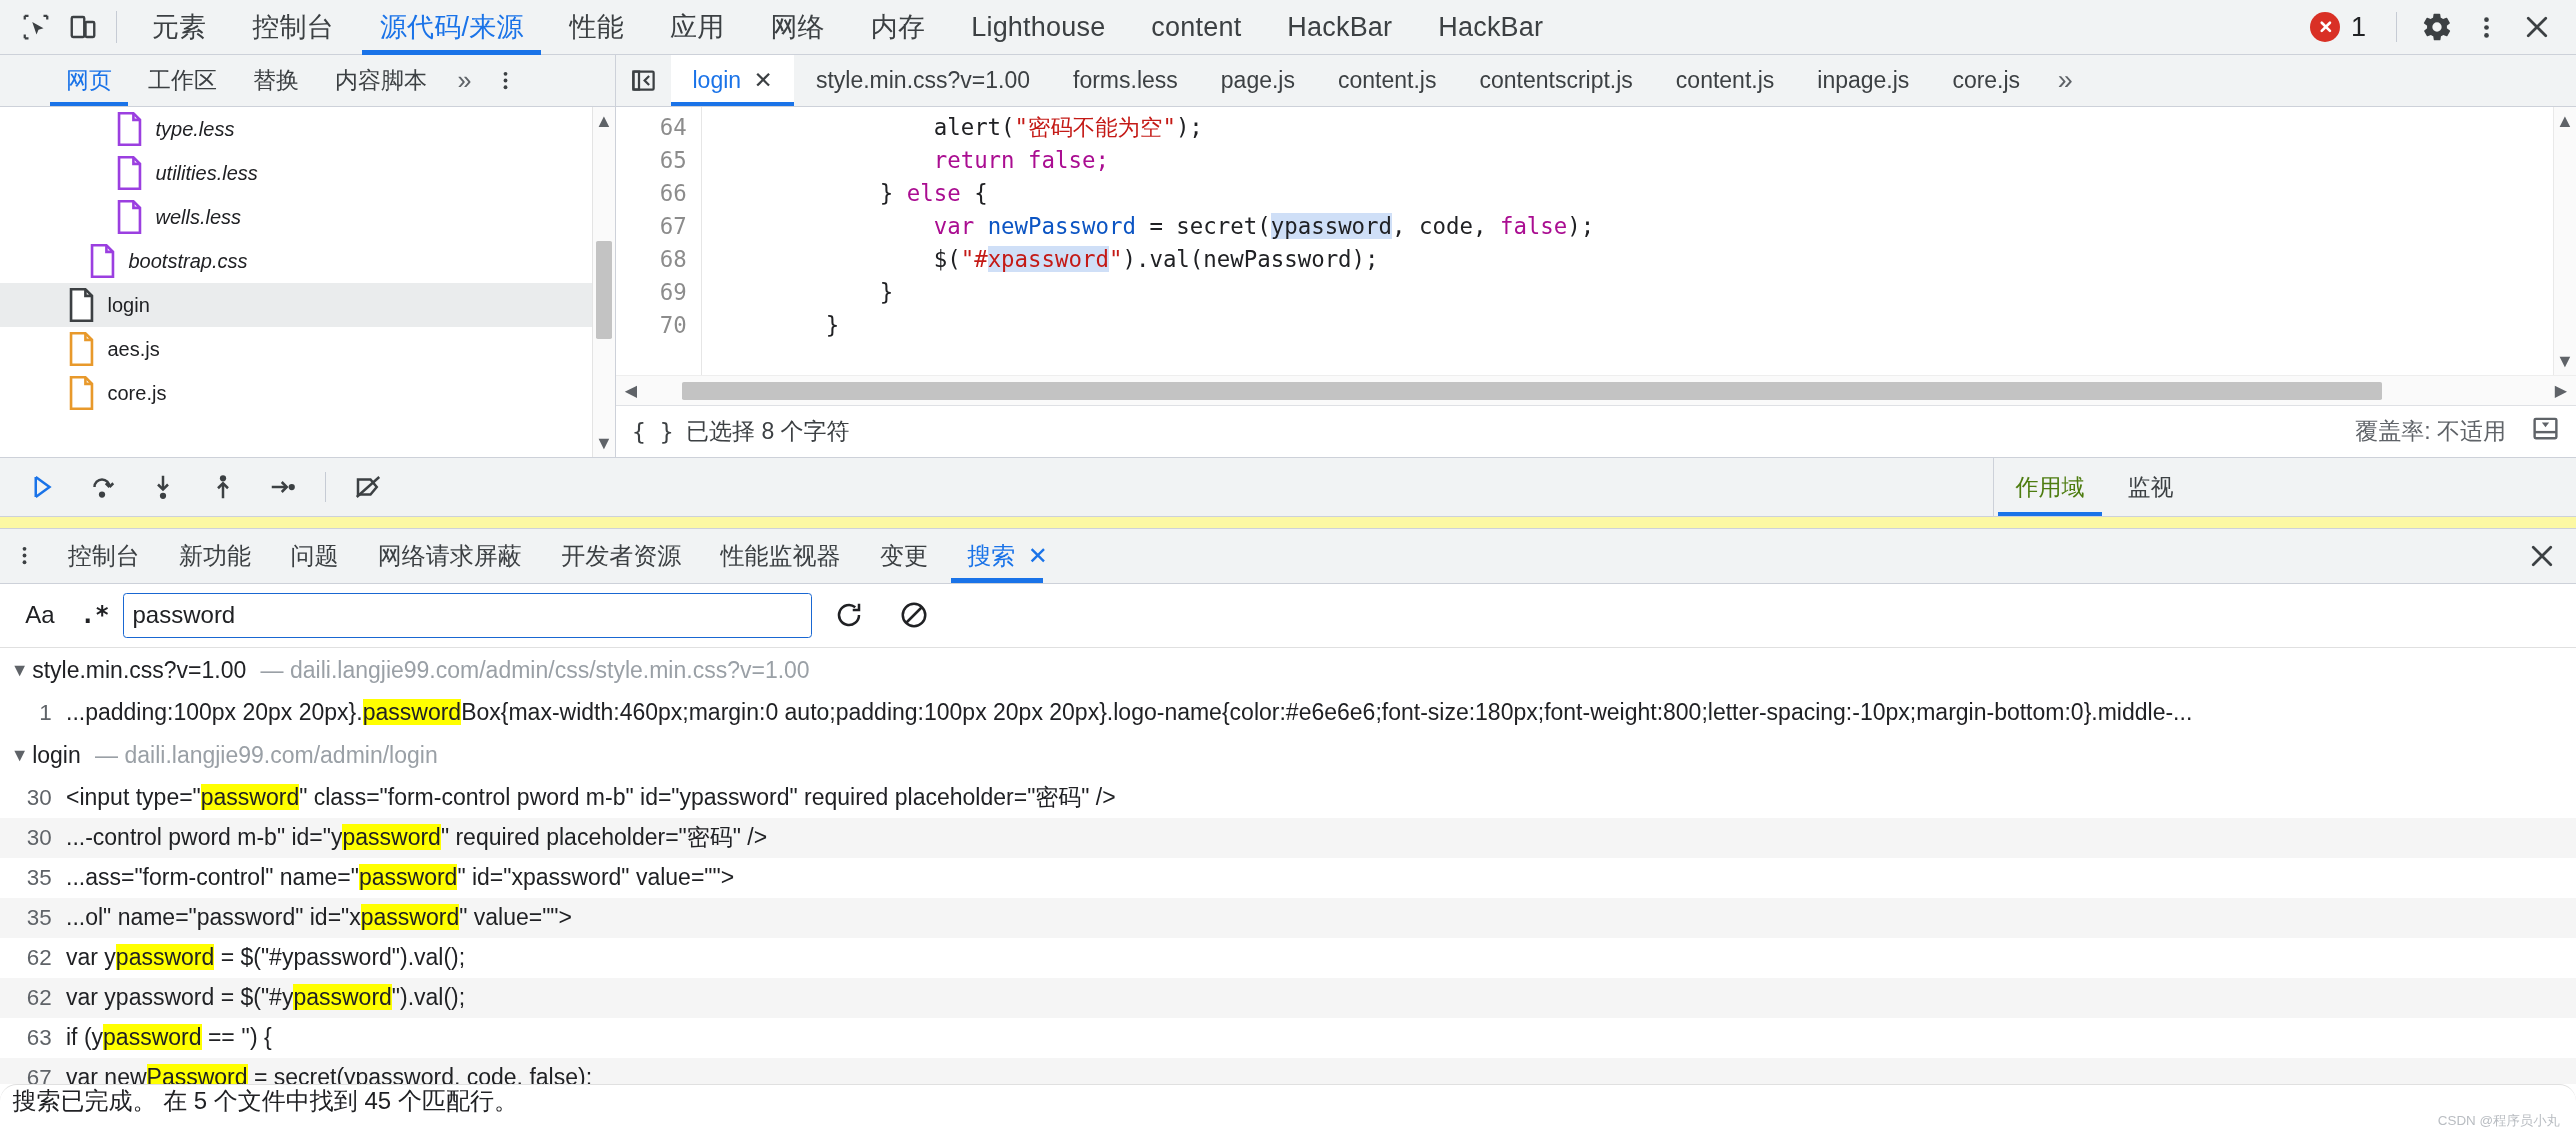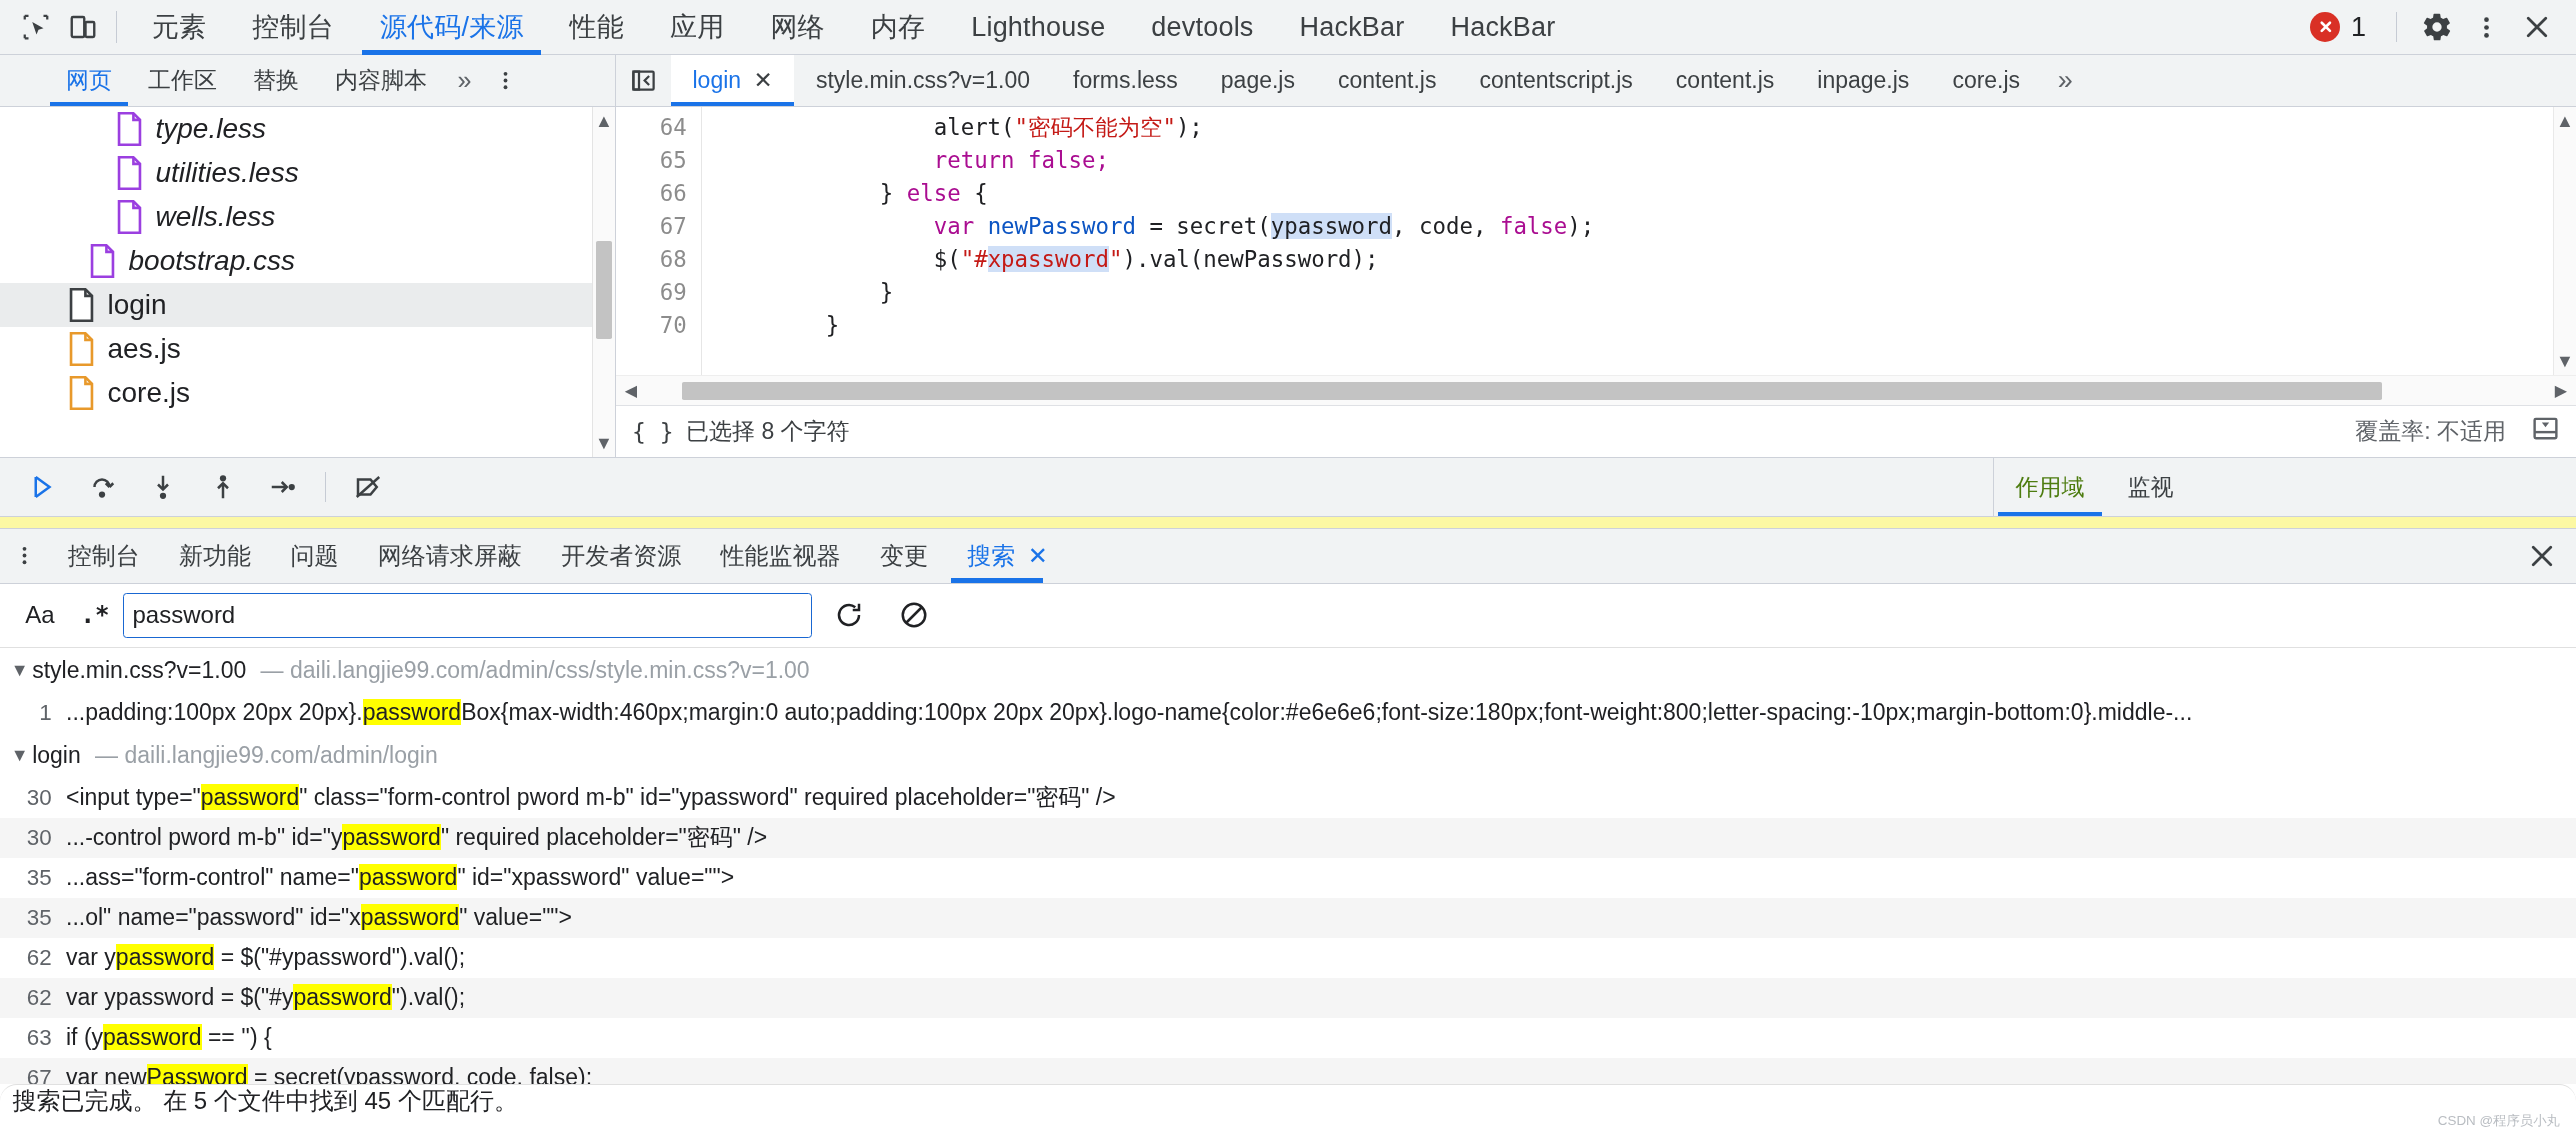--- a/index.html
+++ b/index.html
@@ -67,21 +67,21 @@
   .nav-tab {
     position:relative; display:flex; align-items:center; padding: 0 18px;
     font-size: 23px; color:#3c4043; white-space:nowrap;
   }
   .nav-tab.active { color:#1a73e8; }
   .nav-tab.active::after { content:""; position:absolute; left:1.8px; right:1.8px; bottom:0; height:4.5px; background:#1a73e8; }
   .nav-more { display:flex; align-items:center; padding:0 12.5px; color:#5f6368; font-size:25px; }
   .nav-kebab { display:flex; align-items:center; justify-content:center; width:43px; }
   .nav-tree { flex:1; position:relative; overflow:hidden; background:#fff; }
   .tree-row {
-    display:flex; align-items:center; height:44px; padding-left:0; font-size:28px; color:#202124;
+    display:flex; align-items:center; height:44px; padding-left:0; font-size:20px; color:#202124;
     white-space:nowrap;
   }
   .tree-row.selected { background:#eaeced; }
   .tree-row .fname { font-style: italic; }
   .tree-row.plain .fname { font-style: normal; }
   .ficon { width: 27px; height: 34px; margin-right: 12.5px; flex: none; }
   .indent-2 { padding-left: 116px; }
   .indent-1 { padding-left: 89px; }
   .indent-0 { padding-left: 68px; }
   .nav-scrollbar {
@@ -255,21 +255,21 @@
       <div class="main-tab">
           <span>网络</span>
         </div>
       <div class="main-tab">
           <span>内存</span>
         </div>
       <div class="main-tab">
           <span>Lighthouse</span>
         </div>
       <div class="main-tab">
-          <span>devtools</span>
+          <span>content</span>
         </div>
       <div class="main-tab">
           <span>HackBar</span>
         </div>
       <div class="main-tab">
           <span>HackBar</span>
         </div>
     </div>
     <div class="toolbar-right">
       <div class="err-badge">

